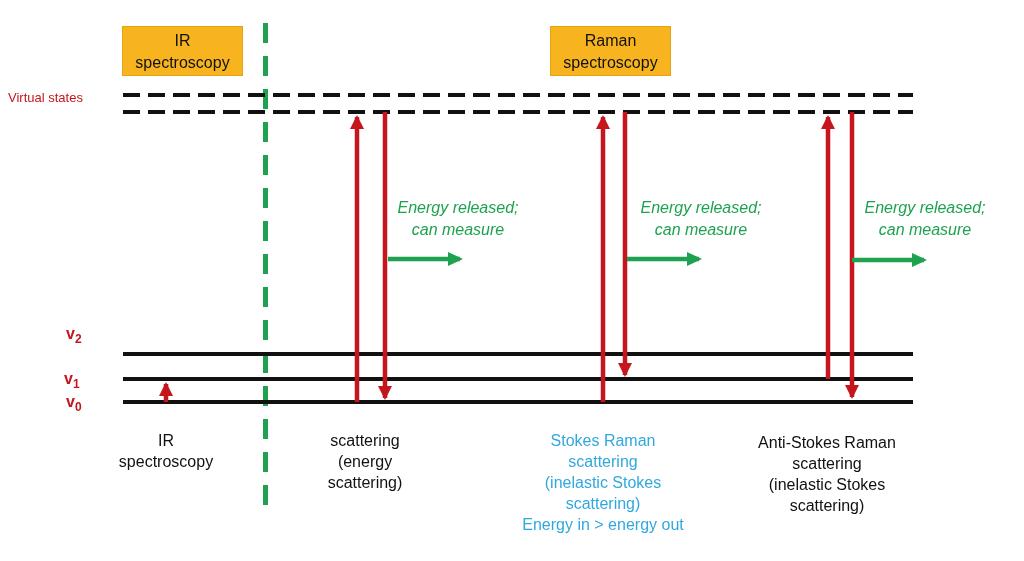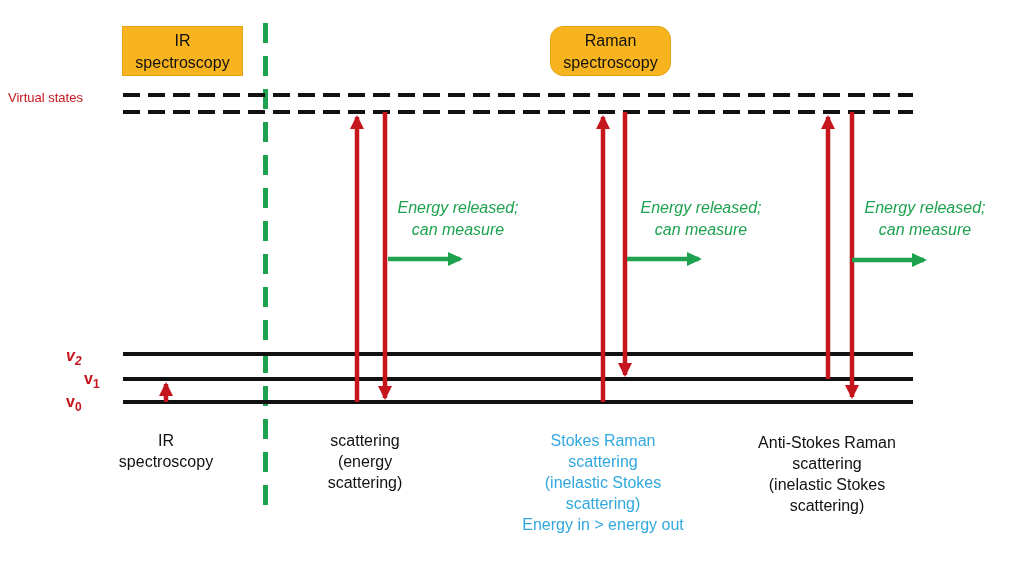--- a/index.html
+++ b/index.html
@@ -44,37 +44,37 @@
 <body>
 
 <div id="stage">
 
   <div class="abs vdivider" style="left:263px; top:23px; height:490px;"></div>
 
   <div class="abs hbox" style="left:122px; top:26px; width:121px; height:50px;">
     <div>IR</div>
     <div>spectroscopy</div>
   </div>
-  <div class="abs hbox" style="left:550px; top:26px; width:121px; height:50px;border-radius:13px;">
+  <div class="abs hbox" style="left:550px; top:26px; width:121px; height:50px;">
     <div>Raman</div>
     <div>spectroscopy</div>
   </div>
 
   <div class="abs virtual-label" style="left:8px; top:90px;">Virtual states</div>
   <div class="abs dashline" style="left:123px; top:93px; width:790px;"></div>
   <div class="abs dashline" style="left:123px; top:110px; width:790px;"></div>
 
   <div class="abs level" style="left:123px; top:352px; width:790px;"></div>
   <div class="abs level" style="left:123px; top:377px; width:790px;"></div>
   <div class="abs level" style="left:123px; top:400px; width:790px;"></div>
 
-  <div class="abs vlabel" style="left:66px; top:347px;font-style:italic;">
+  <div class="abs vlabel" style="left:66px; top:325px;">
     <span>v</span><sub>2</sub>
   </div>
-  <div class="abs vlabel" style="left:84px; top:370px;text-align:center;">
+  <div class="abs vlabel" style="left:64px; top:370px;text-align:center;">
     <span>v</span><sub>1</sub>
   </div>
   <div class="abs vlabel" style="left:66px; top:393px;">
     <span>v</span><sub>0</sub>
   </div>
 
   <div class="abs note" style="left:383px; top:197px;">
     <div>Energy released;</div>
     <div>can measure</div>
   </div>

